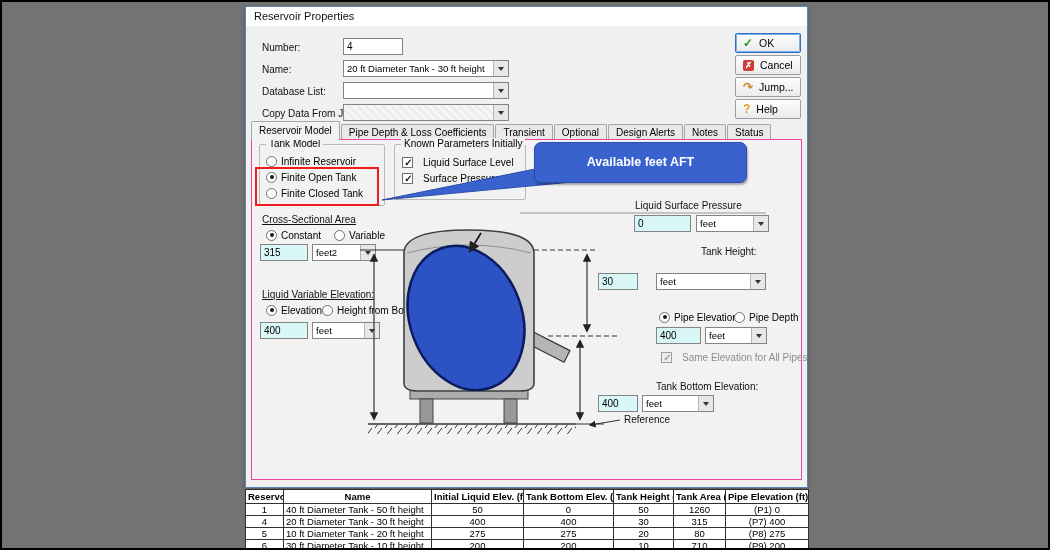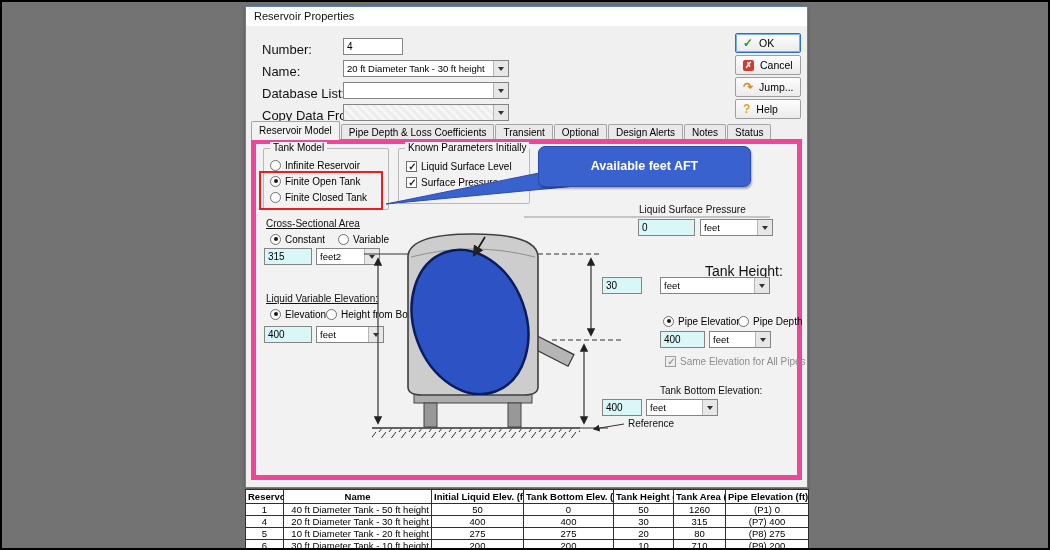--- a/index.html
+++ b/index.html
@@ -2,64 +2,64 @@
 <html><head>
 <meta charset="utf-8">
 <style>
   *{margin:0;padding:0;box-sizing:border-box}
   body{background:#fff;font-family:"Liberation Sans",sans-serif}
   .canvas{position:relative;width:1050px;height:550px;border:2px solid #000;background:#737373;overflow:hidden}
 
   .dialog{position:absolute;left:243px;top:4px;width:563px;height:482px;background:#f0f0f0;border:1px solid #5b84b1;box-shadow:0 1px 4px rgba(0,0,0,.25)}
   .titlebar{position:absolute;left:0;top:0;right:0;height:19px;background:#fff;font-size:11px;line-height:19px;padding-left:8px;color:#111}
 
-  .flabel{position:absolute;font-size:13px;color:#111;white-space:nowrap}
+  .flabel{position:absolute;font-size:10px;color:#111;white-space:nowrap}
   .ulabel{text-decoration:underline}
   .winput,.tinput{position:absolute;height:17px;border:1px solid #848484;background:#fff;font-size:10px;line-height:15px;padding:0 3px;white-space:nowrap;overflow:hidden}
   .tinput{background:#d9f7f7}
   .combo{position:absolute;height:17px;border:1px solid #848484;background:#fff;font-size:9.5px;line-height:15px;padding:0 17px 0 3px;white-space:nowrap;overflow:hidden}
   .combo .dd{position:absolute;right:0;top:0;bottom:0;width:15px;background:#e7e7e7;border-left:1px solid #b5b5b5;display:flex;align-items:center;justify-content:center}
   .combo .dd i{width:0;height:0;border:3.5px solid transparent;border-top:4.5px solid #333;margin-top:4px}
   .combo.disabled{background:repeating-linear-gradient(45deg,#ededed 0 3px,#f7f7f7 3px 6px);color:#8a8a8a}
 
   .btn{position:absolute;left:489px;width:66px;height:20px;display:flex;align-items:center;gap:6px;padding:0 0 0 7px;background:linear-gradient(#fdfdfd,#ebebeb);border:1px solid #9e9e9e;border-radius:2px;font-size:10.5px;font-family:inherit;cursor:pointer}
   .btn.default{border:1px solid #2f6fc4;outline:1px solid #7ab0e8;outline-offset:-2px}
   .ico-ok{color:#22971f;font-weight:bold;font-size:12px;line-height:12px}
   .ico-cancel{width:11px;height:11px;background:#cf3a32;color:#fff;font-size:8.5px;line-height:11px;text-align:center;border-radius:2px;font-weight:bold}
   .ico-jump{color:#cf8c2c;font-weight:bold;font-size:12px;line-height:12px}
   .ico-help{color:#e0a31f;font-weight:bold;font-size:12px;line-height:12px}
 
   .tabs{position:absolute;left:5px;top:114px;height:19px;display:flex;align-items:flex-end}
   .tab{height:16px;line-height:15px;padding:0 7px;font-size:10px;background:#e9e9e9;border:1px solid #a5a5a5;border-bottom:none;margin-right:1px;border-radius:2px 2px 0 0;white-space:nowrap;cursor:pointer}
   .tab.active{height:19px;line-height:18px;background:#f2f2f2;position:relative;z-index:3}
-  .tabpage{position:absolute;left:5px;top:132px;width:551px;height:341px;background:#f2f2f2;border:5px solid #ec4899}
+  .tabpage{position:absolute;left:5px;top:132px;width:551px;height:341px;background:#f2f2f2;border:1px solid #ec4899}
 
   .group{position:absolute;border:1px solid #b9b9b9;border-radius:2px}
   .gtitle{position:absolute;top:-7px;left:6px;background:#f2f2f2;padding:0 3px;font-size:10px;white-space:nowrap}
 
   .radio{position:absolute;display:flex;align-items:center;gap:4px;font-size:10px;white-space:nowrap;height:12px;cursor:pointer}
   .rdot{width:11px;height:11px;border-radius:50%;border:1px solid #6f6f6f;background:#fff;position:relative;flex:0 0 auto}
   .radio.sel .rdot::after{content:"";position:absolute;left:2.5px;top:2.5px;width:4px;height:4px;border-radius:50%;background:#1a1a1a}
 
-  .check{position:absolute;display:flex;align-items:center;gap:4px;font-size:10px;white-space:nowrap;height:12px;cursor:pointer}
+  .check{position:absolute;display:flex;align-items:center;gap:10px;font-size:10px;white-space:nowrap;height:12px;cursor:pointer}
   .cbox{width:11px;height:11px;border:1px solid #6f6f6f;background:#fff;position:relative;flex:0 0 auto}
   .check.on .cbox::after{content:"✓";position:absolute;left:0;top:-1px;width:11px;text-align:center;font-size:10px;color:#222;font-weight:bold}
   .check.dis{color:#8d8d8d}
   .check.dis .cbox{border-color:#9d9d9d;background:#efefef}
   .check.dis .cbox::after{color:#9d9d9d}
 
   .redbox{position:absolute;left:3px;top:27px;width:124px;height:39px;border:2px solid #ee1c1c;z-index:4}
   .callout{position:absolute;left:282px;top:2px;width:213px;height:41px;background:#3a62cf;border:1px solid #2a4cab;border-radius:7px;color:#fff;font-weight:bold;font-size:12.5px;text-align:center;display:flex;flex-direction:column;justify-content:center;z-index:6;box-shadow:1px 2px 2px rgba(0,0,0,.3);line-height:1.25}
   .pointer{position:absolute;left:0;top:0;z-index:5;pointer-events:none}
   .diagram{position:absolute;left:0;top:0;z-index:1;pointer-events:none}
 
   .restable{position:absolute;left:243px;top:487px;width:563px;border-collapse:collapse;table-layout:fixed;font-size:9.5px;background:#fff}
   .restable th{border:1px solid #2f2f2f;font-weight:bold;height:14px;padding:0 2px;overflow:hidden;white-space:nowrap;text-align:center;font-size:9.5px}
   .restable td{border:1px solid #2f2f2f;height:12px;padding:0 2px;overflow:hidden;white-space:nowrap;text-align:center}
-  .restable td.name{text-align:right}
+  .restable td.name{text-align:left}
 </style>
 </head>
 <body>
 
 <div class="canvas">
   <div class="dialog">
     <div class="titlebar">
       <span>Reservoir Properties</span>
     </div>
 
@@ -230,21 +230,21 @@
 
       <span class="flabel" style="left:383px;top:60px;font-size:10px">Liquid Surface Pressure</span>
       <span class="tinput" style="left:382px;top:75px;width:57px">0</span>
       <div class="combo" style="left:444px;top:75px;width:73px">
         <span>feet</span>
         <span class="dd">
             <i></i>
           </span>
       </div>
 
-      <span class="flabel" style="left:449px;top:119px;font-size:14px">Tank Height:</span>
+      <span class="flabel" style="left:449px;top:106px;font-size:10px">Tank Height:</span>
       <span class="tinput" style="left:346px;top:133px;width:40px">30</span>
       <div class="combo" style="left:404px;top:133px;width:110px">
         <span>feet</span>
         <span class="dd">
             <i></i>
           </span>
       </div>
 
       <div class="radio sel" style="left:407px;top:171px">
         <span class="rdot"></span>

